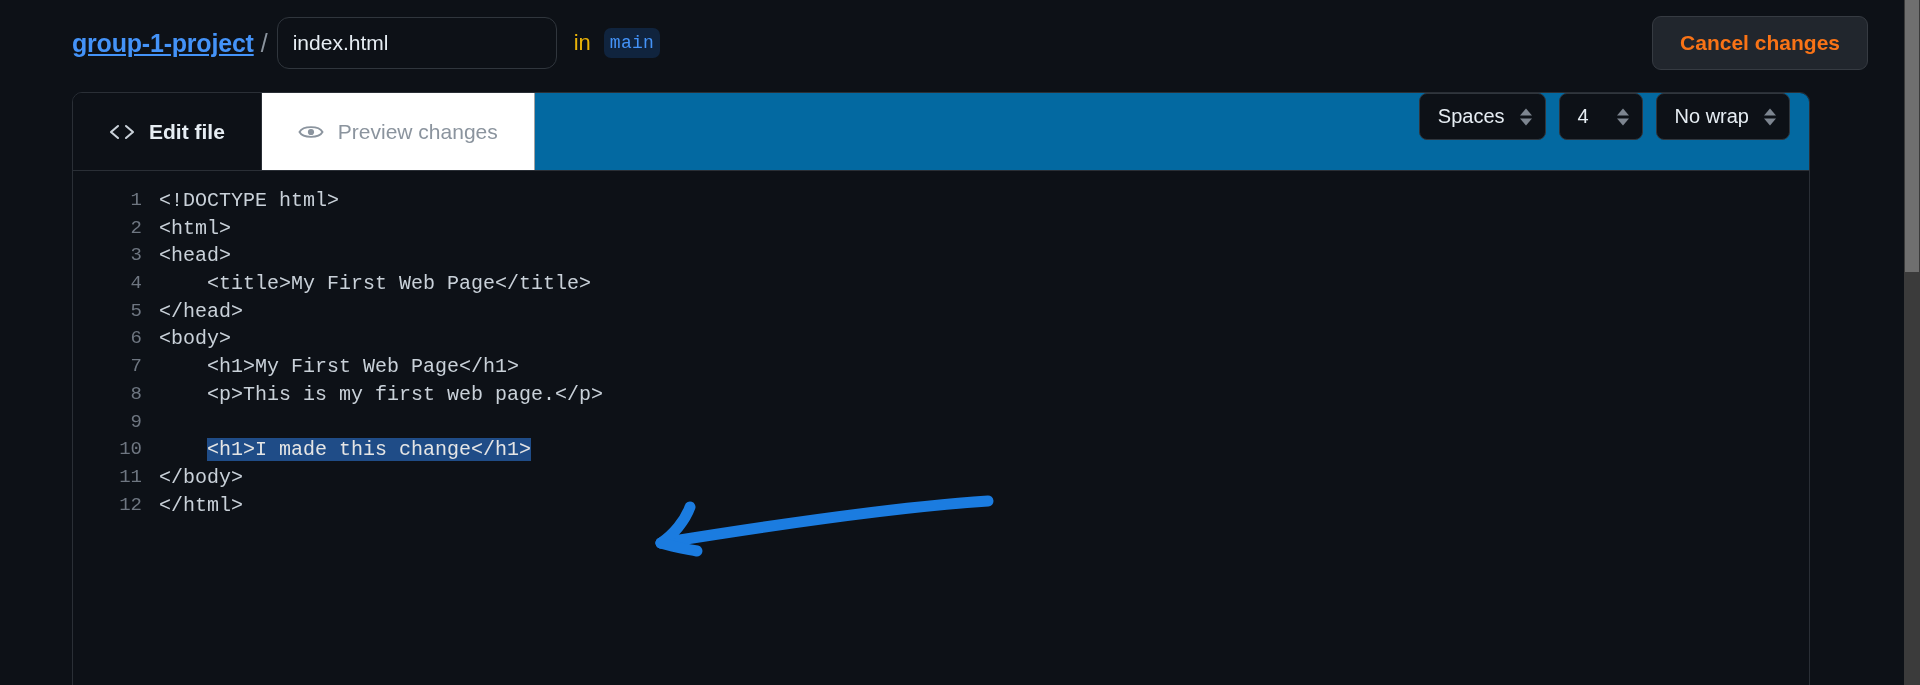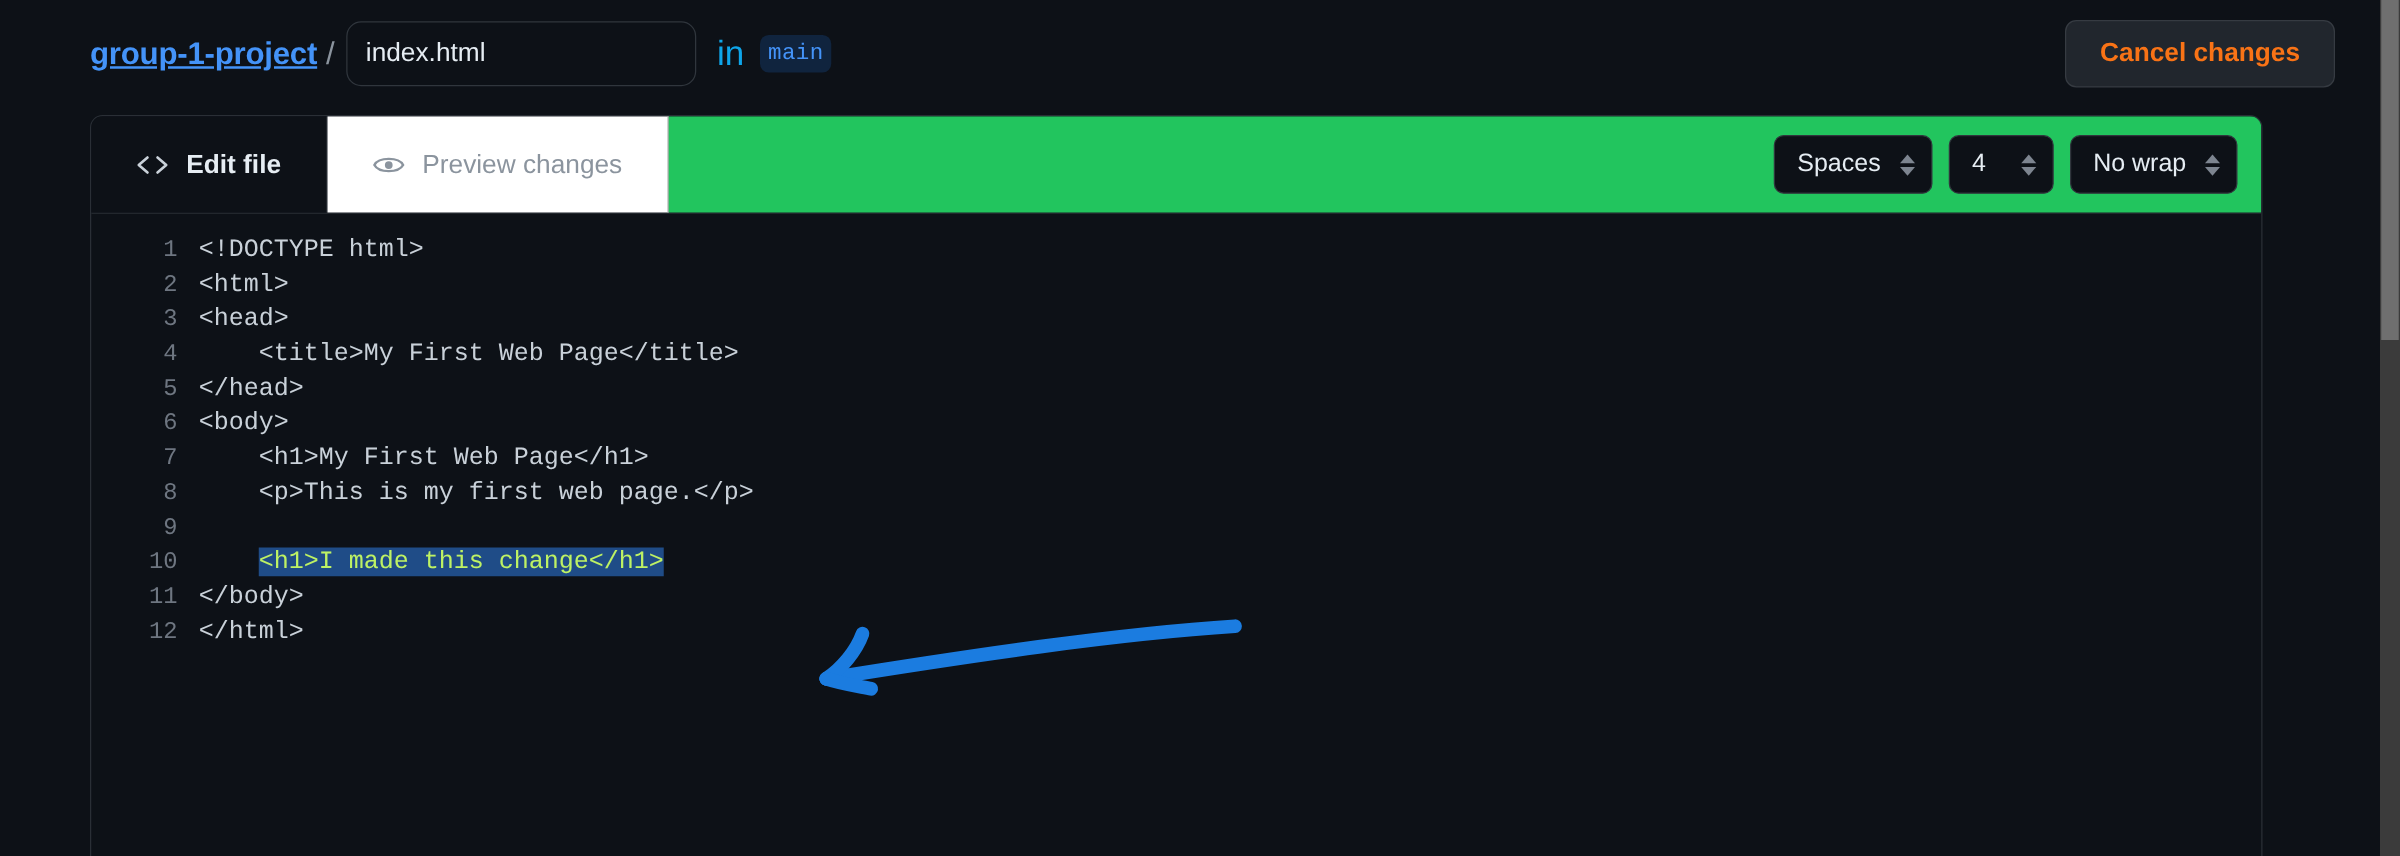--- a/index.html
+++ b/index.html
@@ -52,22 +52,22 @@
     border-radius: 12px;
     color: #e6edf3;
     font-family: "Liberation Sans", sans-serif;
     font-size: 21px;
     padding: 0 15px;
     outline: none;
   }
   .filename-input::placeholder { color: #6e7681; }
 
   .in-word {
-    font-size: 28px;
-    color: #0ea5e9;
+    font-size: 22px;
+    color: #eab308;
     margin: 0 13px 0 17px;
   }
 
   .branch-badge {
     display: inline-flex;
     align-items: center;
     justify-content: center;
     height: 30px;
     padding: 0 6px;
     background: #10243e;
@@ -139,23 +139,22 @@
 
   .tab:not(.active) {
     background: #ffffff;
     border-right: 1px solid #a3a3a3;
   }
 
   .tab .icon { display: flex; align-items: center; }
 
   .tabbar-right {
     flex: 1;
-    background: #22c55e;
-    display: flex;
-    align-items: center;
+    background: #0369a1;
+    display: flex;
     justify-content: flex-end;
     padding-right: 19px;
     gap: 13px;
   }
 
   .select-box {
     position: relative;
     height: 47px;
     background: #0d1117;
     border: 1px solid #30363d;
@@ -217,21 +216,21 @@
     user-select: none;
   }
 
   .lc {
     color: #c9d1d9;
     flex: 0 0 auto;
   }
 
   .lc .sel {
     background: #1f4c87;
-    color: #bef264;
+    color: #e5e5e5;
   }
 
   
   .annotation-arrow {
     position: absolute;
     left: 570px;
     top: 398px;
     pointer-events: none;
   }
 

